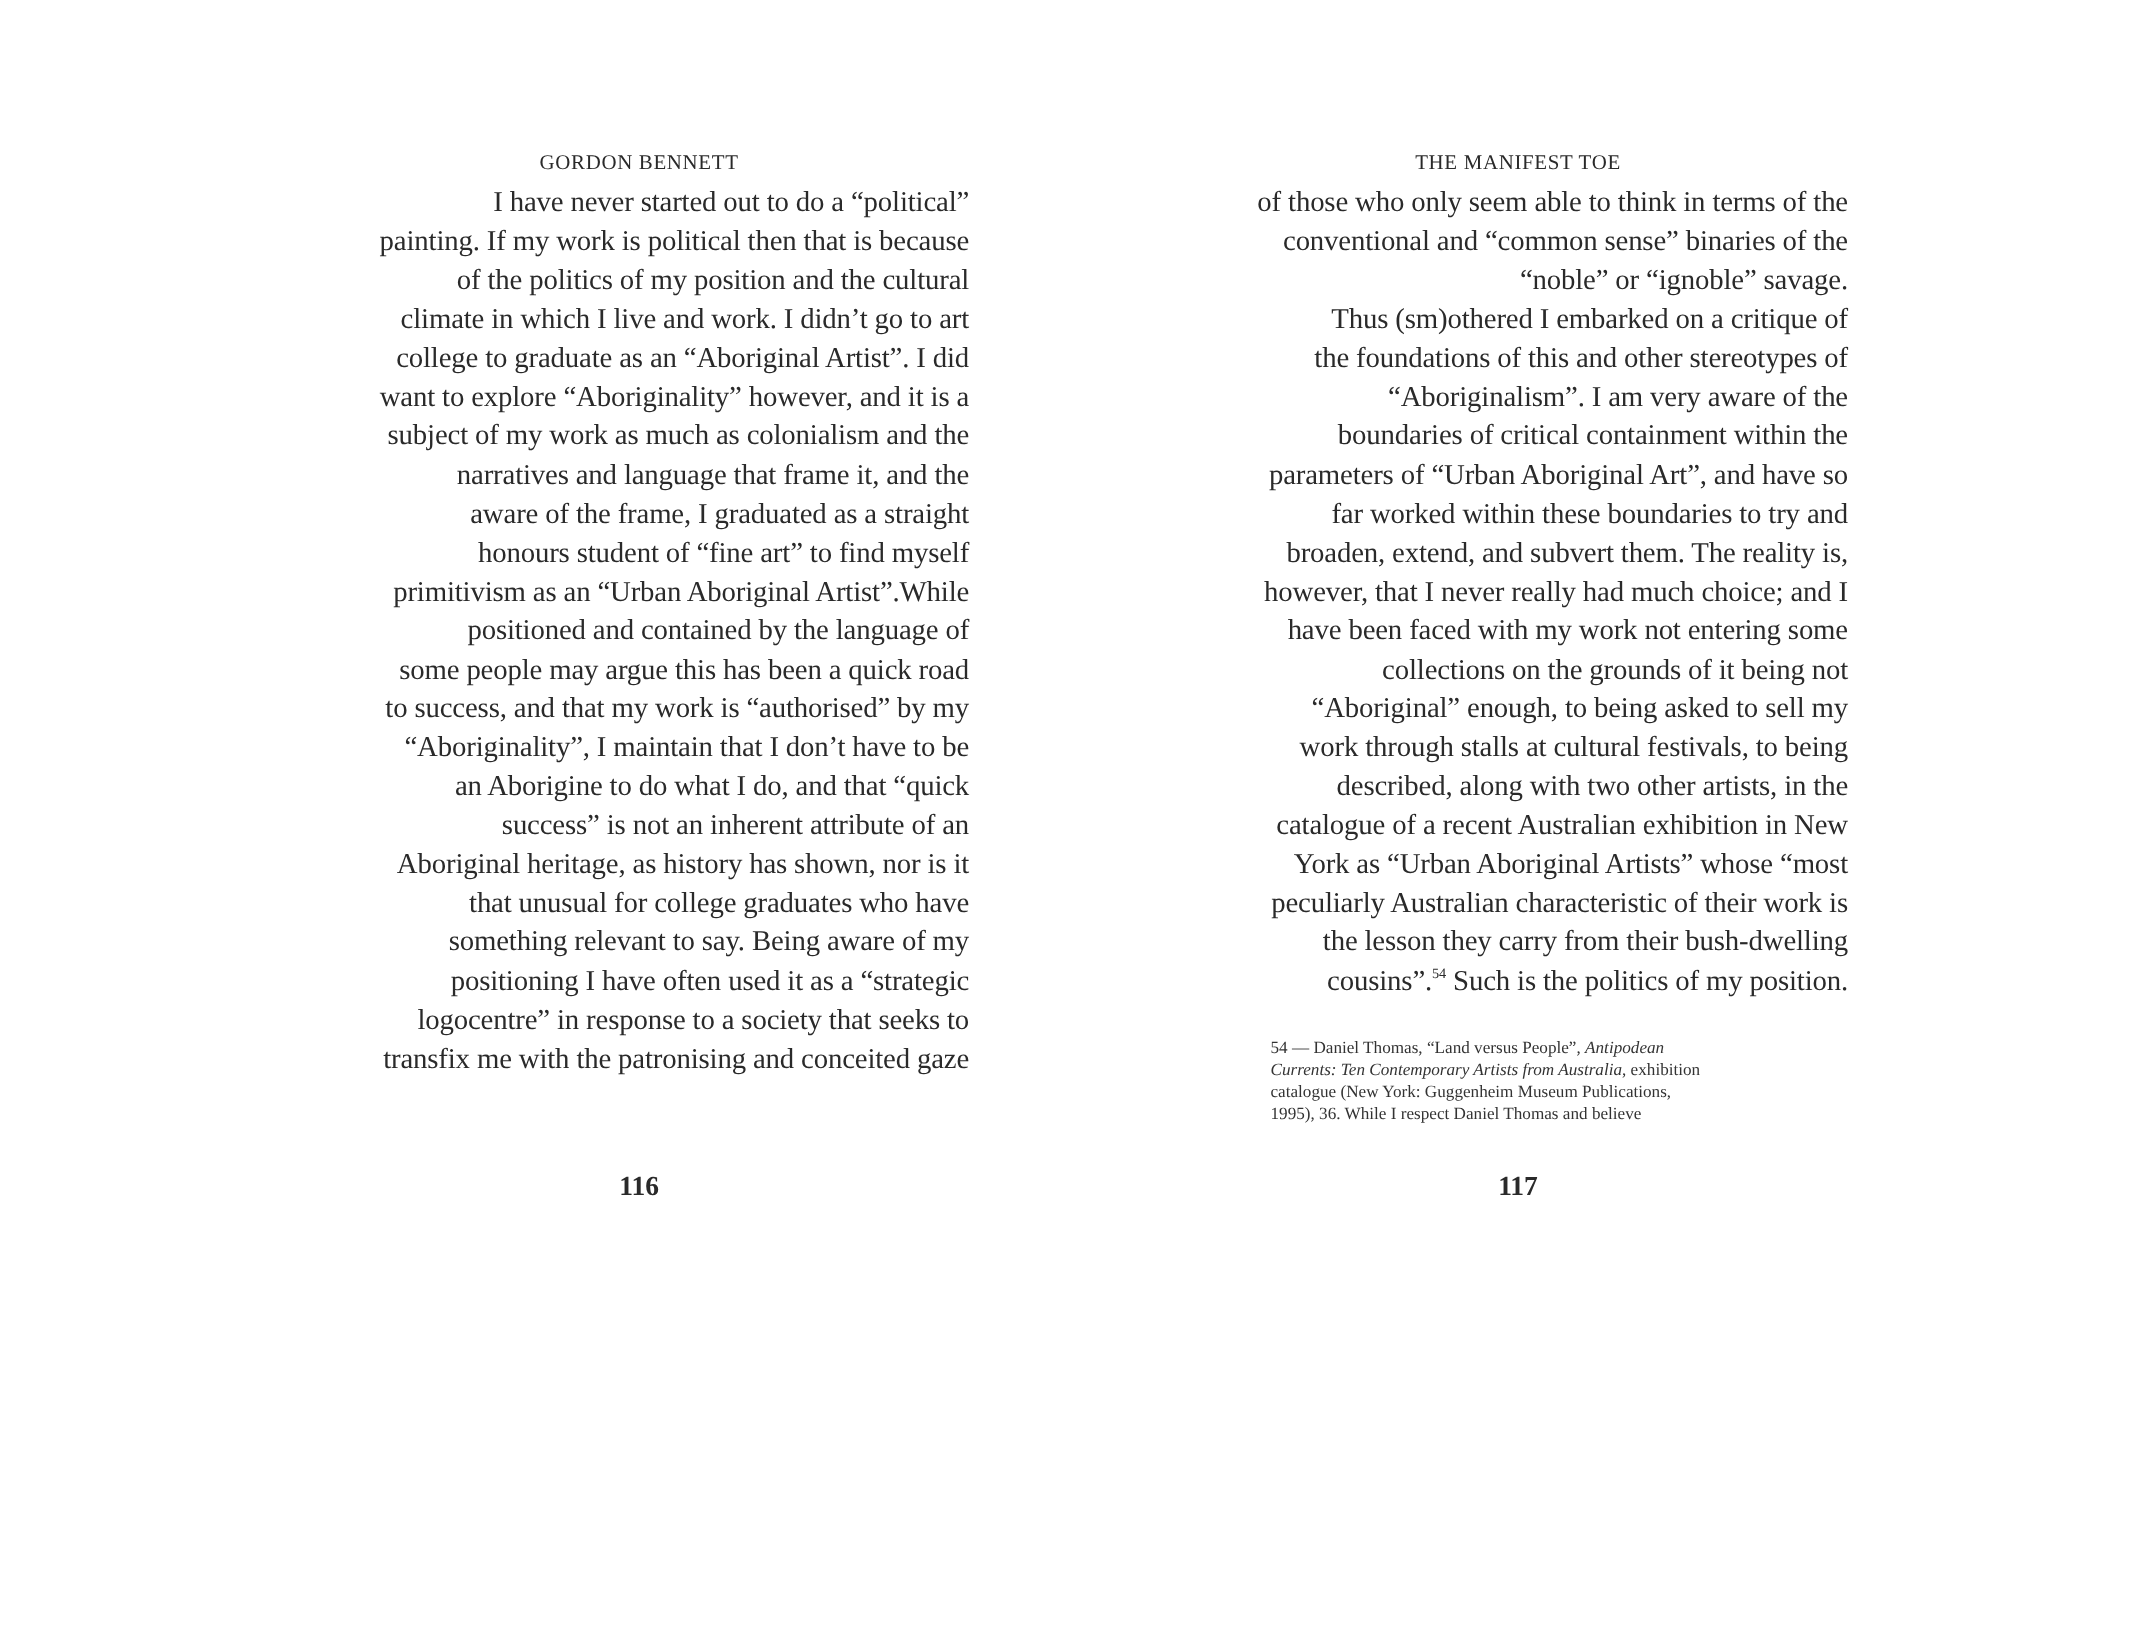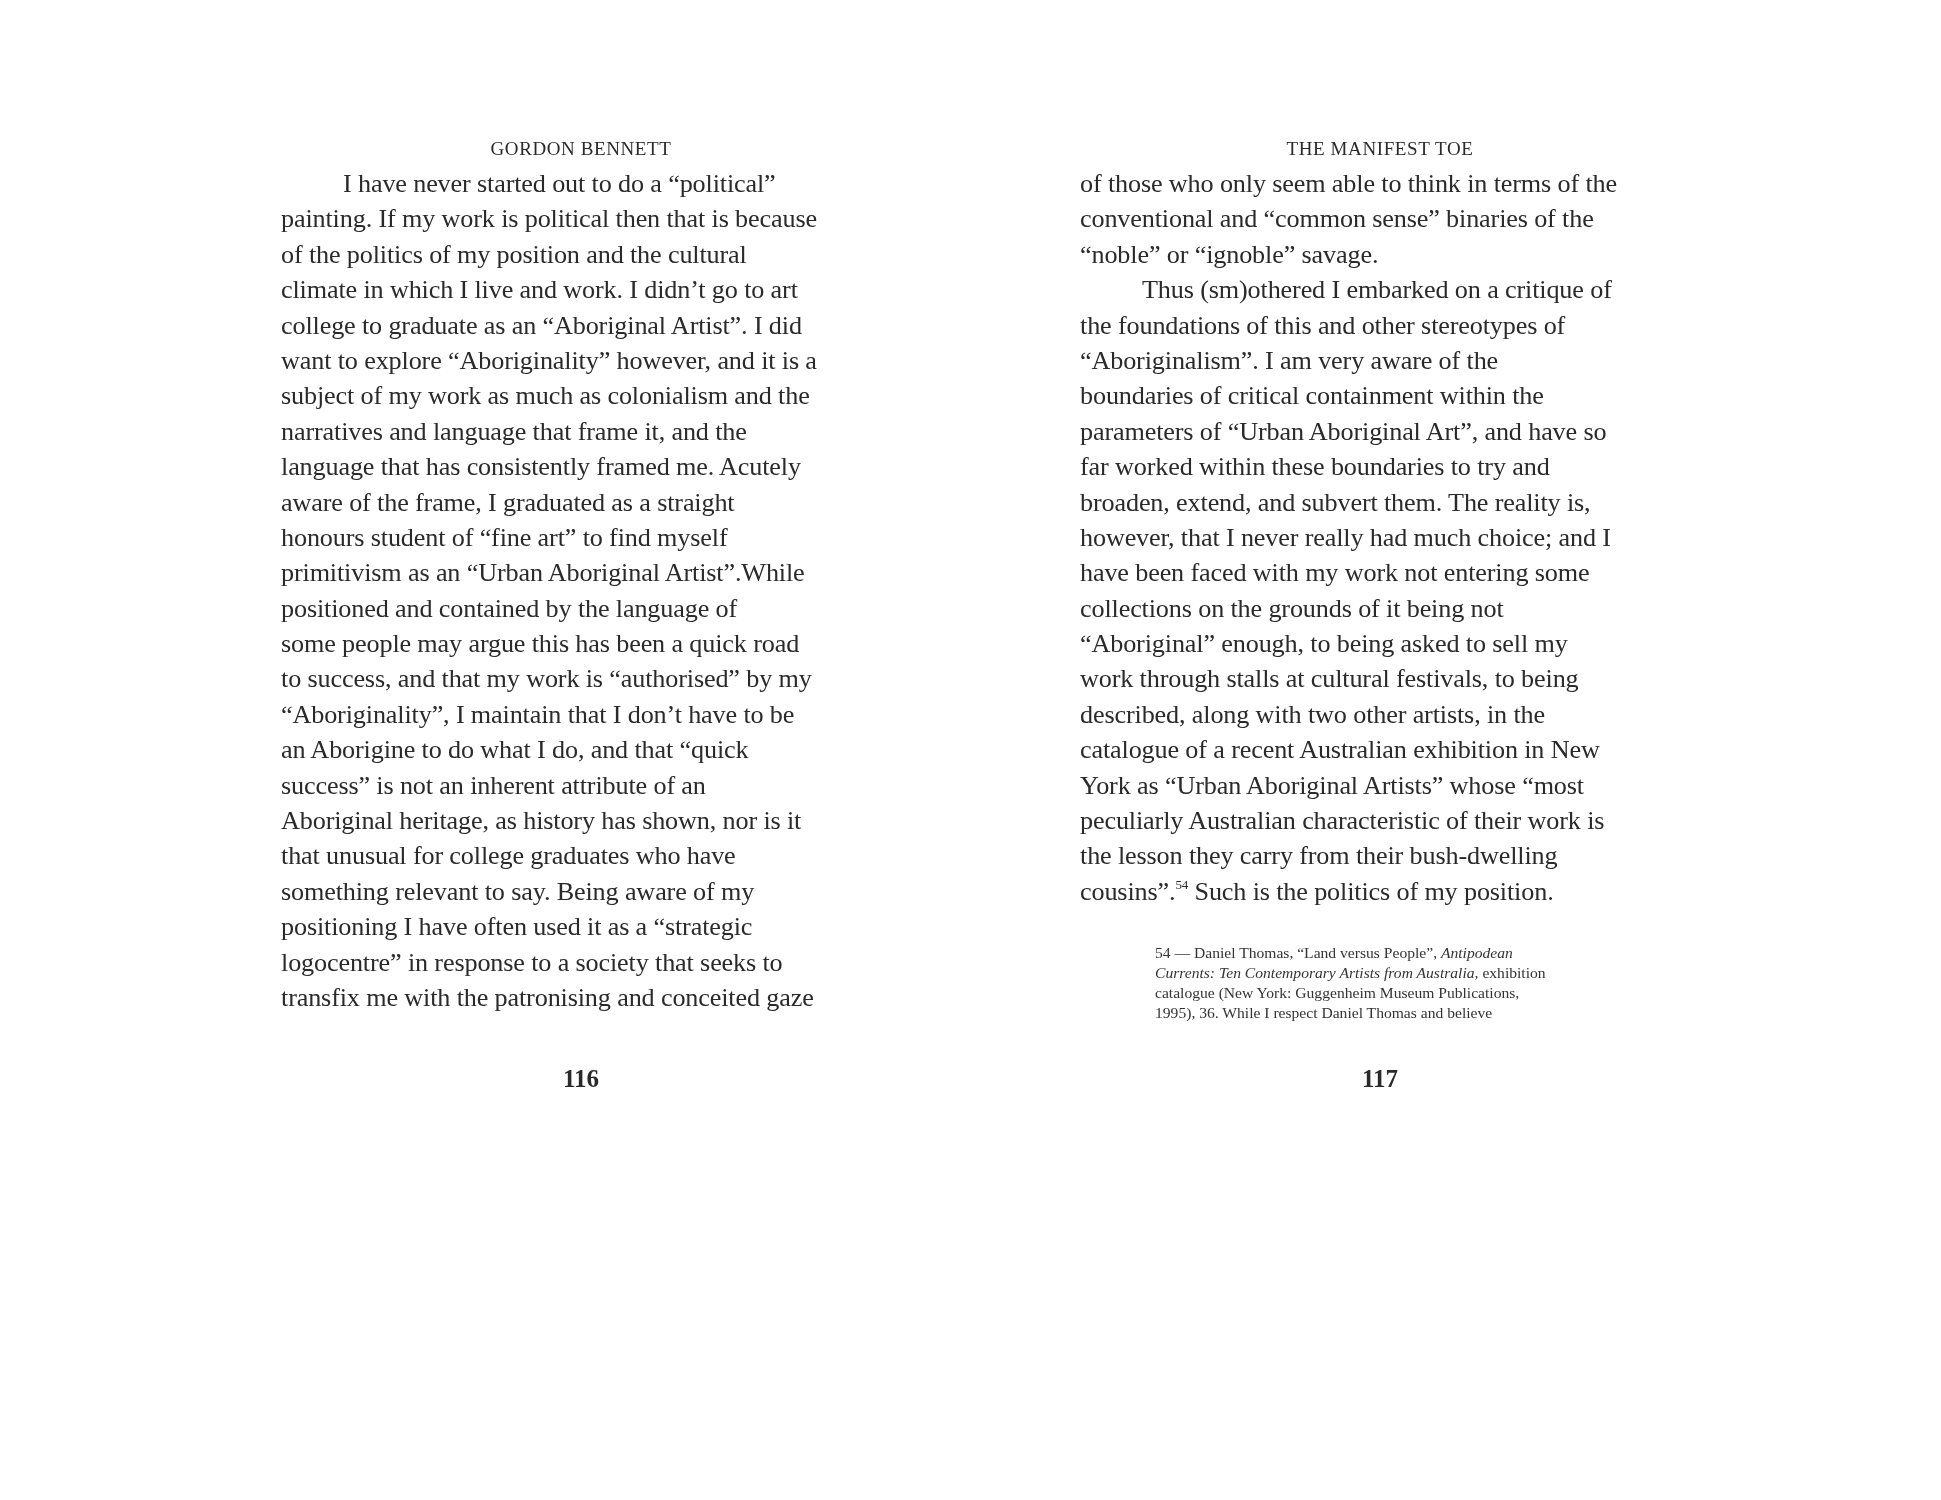--- a/index.html
+++ b/index.html
@@ -29,20 +29,21 @@
       line-height: 34px;
       height: 34px;
       margin-bottom: 0px;
     }
     .body-line {
       font-size: 26.2px;
       line-height: 35.4px;
       height: 35.4px;
       white-space: nowrap;
       letter-spacing: -0.15px;
+      text-align: right;
     }
     .body-line.indent { padding-left: 62px; }
     .footnote {
       position: absolute;
       left: 75px;
       top: 811px;
       width: 460px;
       font-size: 15.6px;
       line-height: 20px;
       color: #333333;
@@ -71,21 +72,20 @@
   <div class="running-head">GORDON BENNETT</div>
   <div>
     <div class="body-line indent">I have never started out to do a “political”</div>
     <div class="body-line">painting. If my work is political then that is because</div>
     <div class="body-line">of the politics of my position and the cultural</div>
     <div class="body-line">climate in which I live and work. I didn’t go to art</div>
     <div class="body-line">college to graduate as an “Aboriginal Artist”. I did</div>
     <div class="body-line">want to explore “Aboriginality” however, and it is a</div>
     <div class="body-line">subject of my work as much as colonialism and the</div>
     <div class="body-line">narratives and language that frame it, and the</div>
-    <div class="body-line">language that has consistently framed me. Acutely</div>
     <div class="body-line">aware of the frame, I graduated as a straight</div>
     <div class="body-line">honours student of “fine art” to find myself</div>
     <div class="body-line">primitivism as an “Urban Aboriginal Artist”.While</div>
     <div class="body-line">positioned and contained by the language of</div>
     <div class="body-line">some people may argue this has been a quick road</div>
     <div class="body-line">to success, and that my work is “authorised” by my</div>
     <div class="body-line">“Aboriginality”, I maintain that I don’t have to be</div>
     <div class="body-line">an Aborigine to do what I do, and that “quick</div>
     <div class="body-line">success” is not an inherent attribute of an</div>
     <div class="body-line">Aboriginal heritage, as history has shown, nor is it</div>

